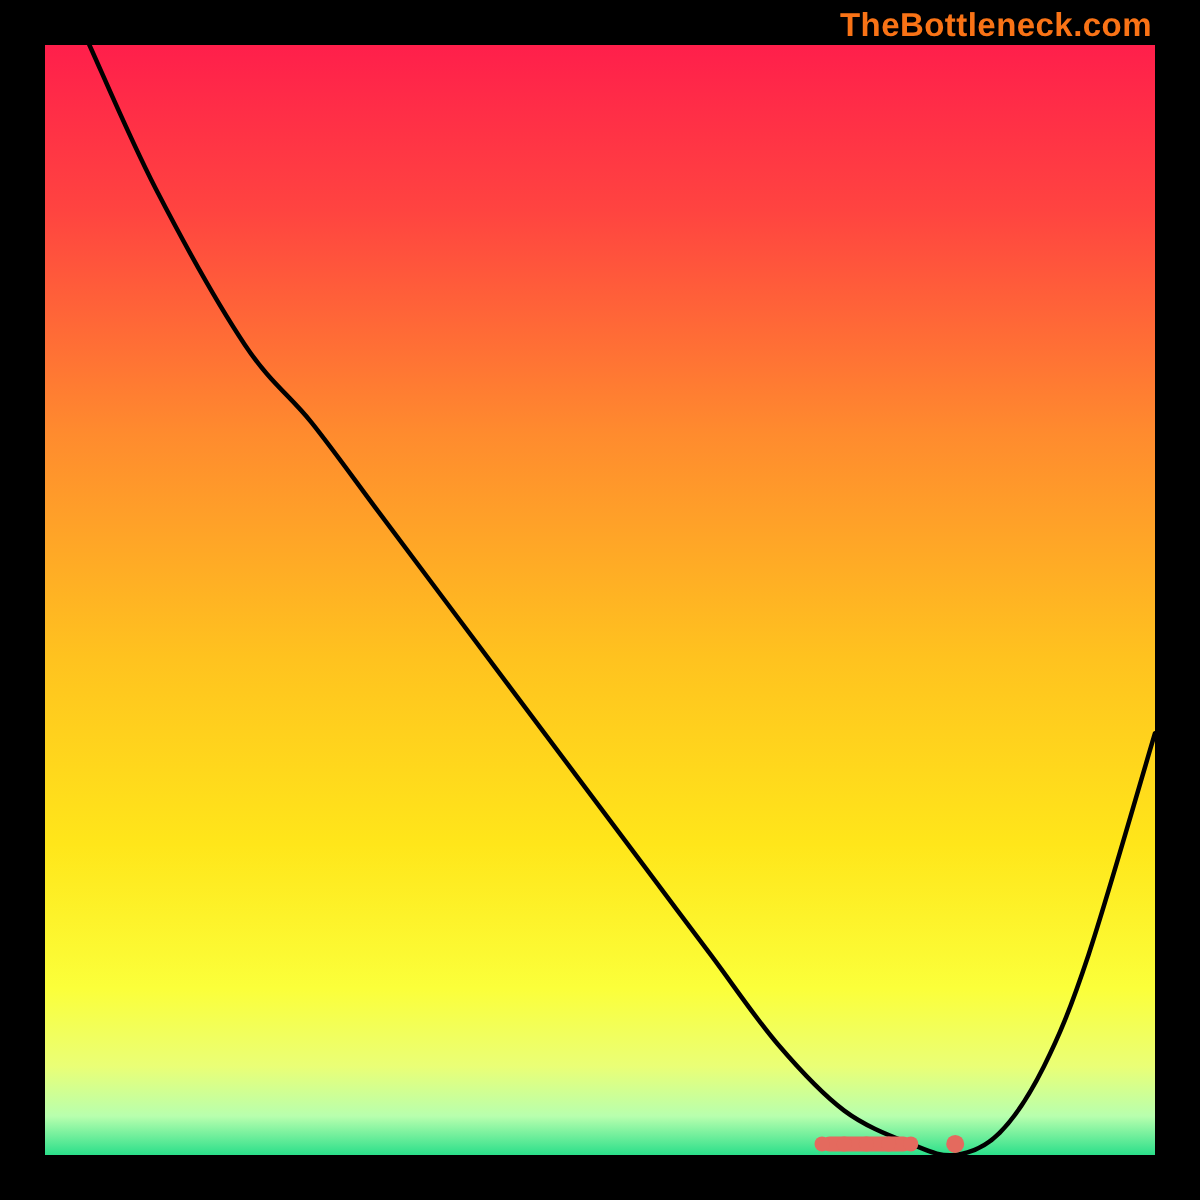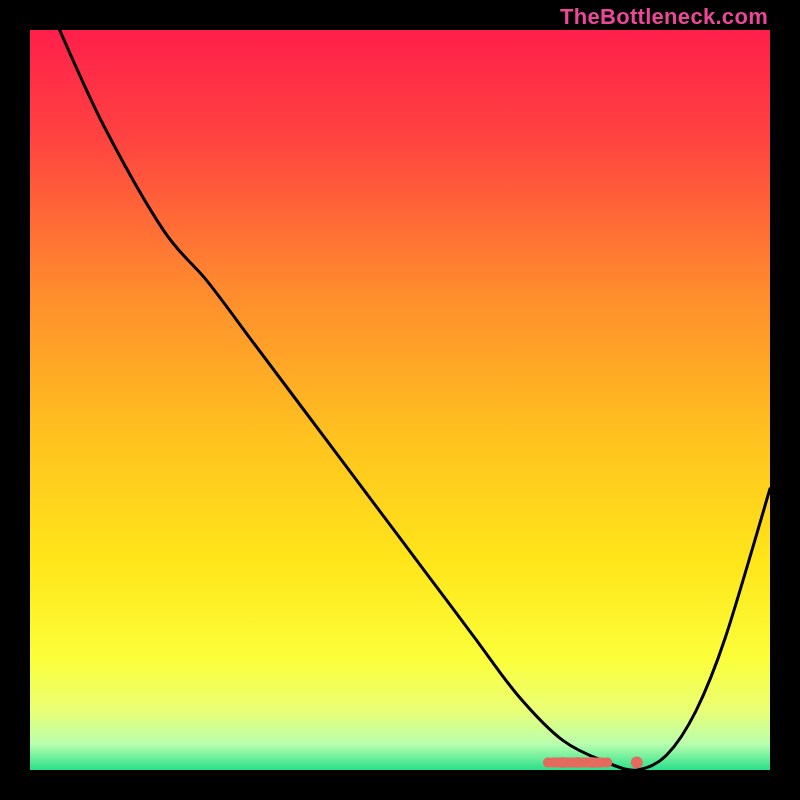--- a/index.html
+++ b/index.html
@@ -25,21 +25,21 @@
     width: 740px;
     height: 740px;
   }
   .watermark {
     position: absolute;
     top: 4px;
     right: 32px;
     font-family: Arial, Helvetica, sans-serif;
     font-size: 22px;
     font-weight: 600;
-    color: #ec4899;
+    color: #f97316;
     letter-spacing: 0.3px;
   }
   svg { display: block; }
 </style>
 </head>
 <body>
 
 <div class="watermark">TheBottleneck.com</div>
 
 <div class="frame">

